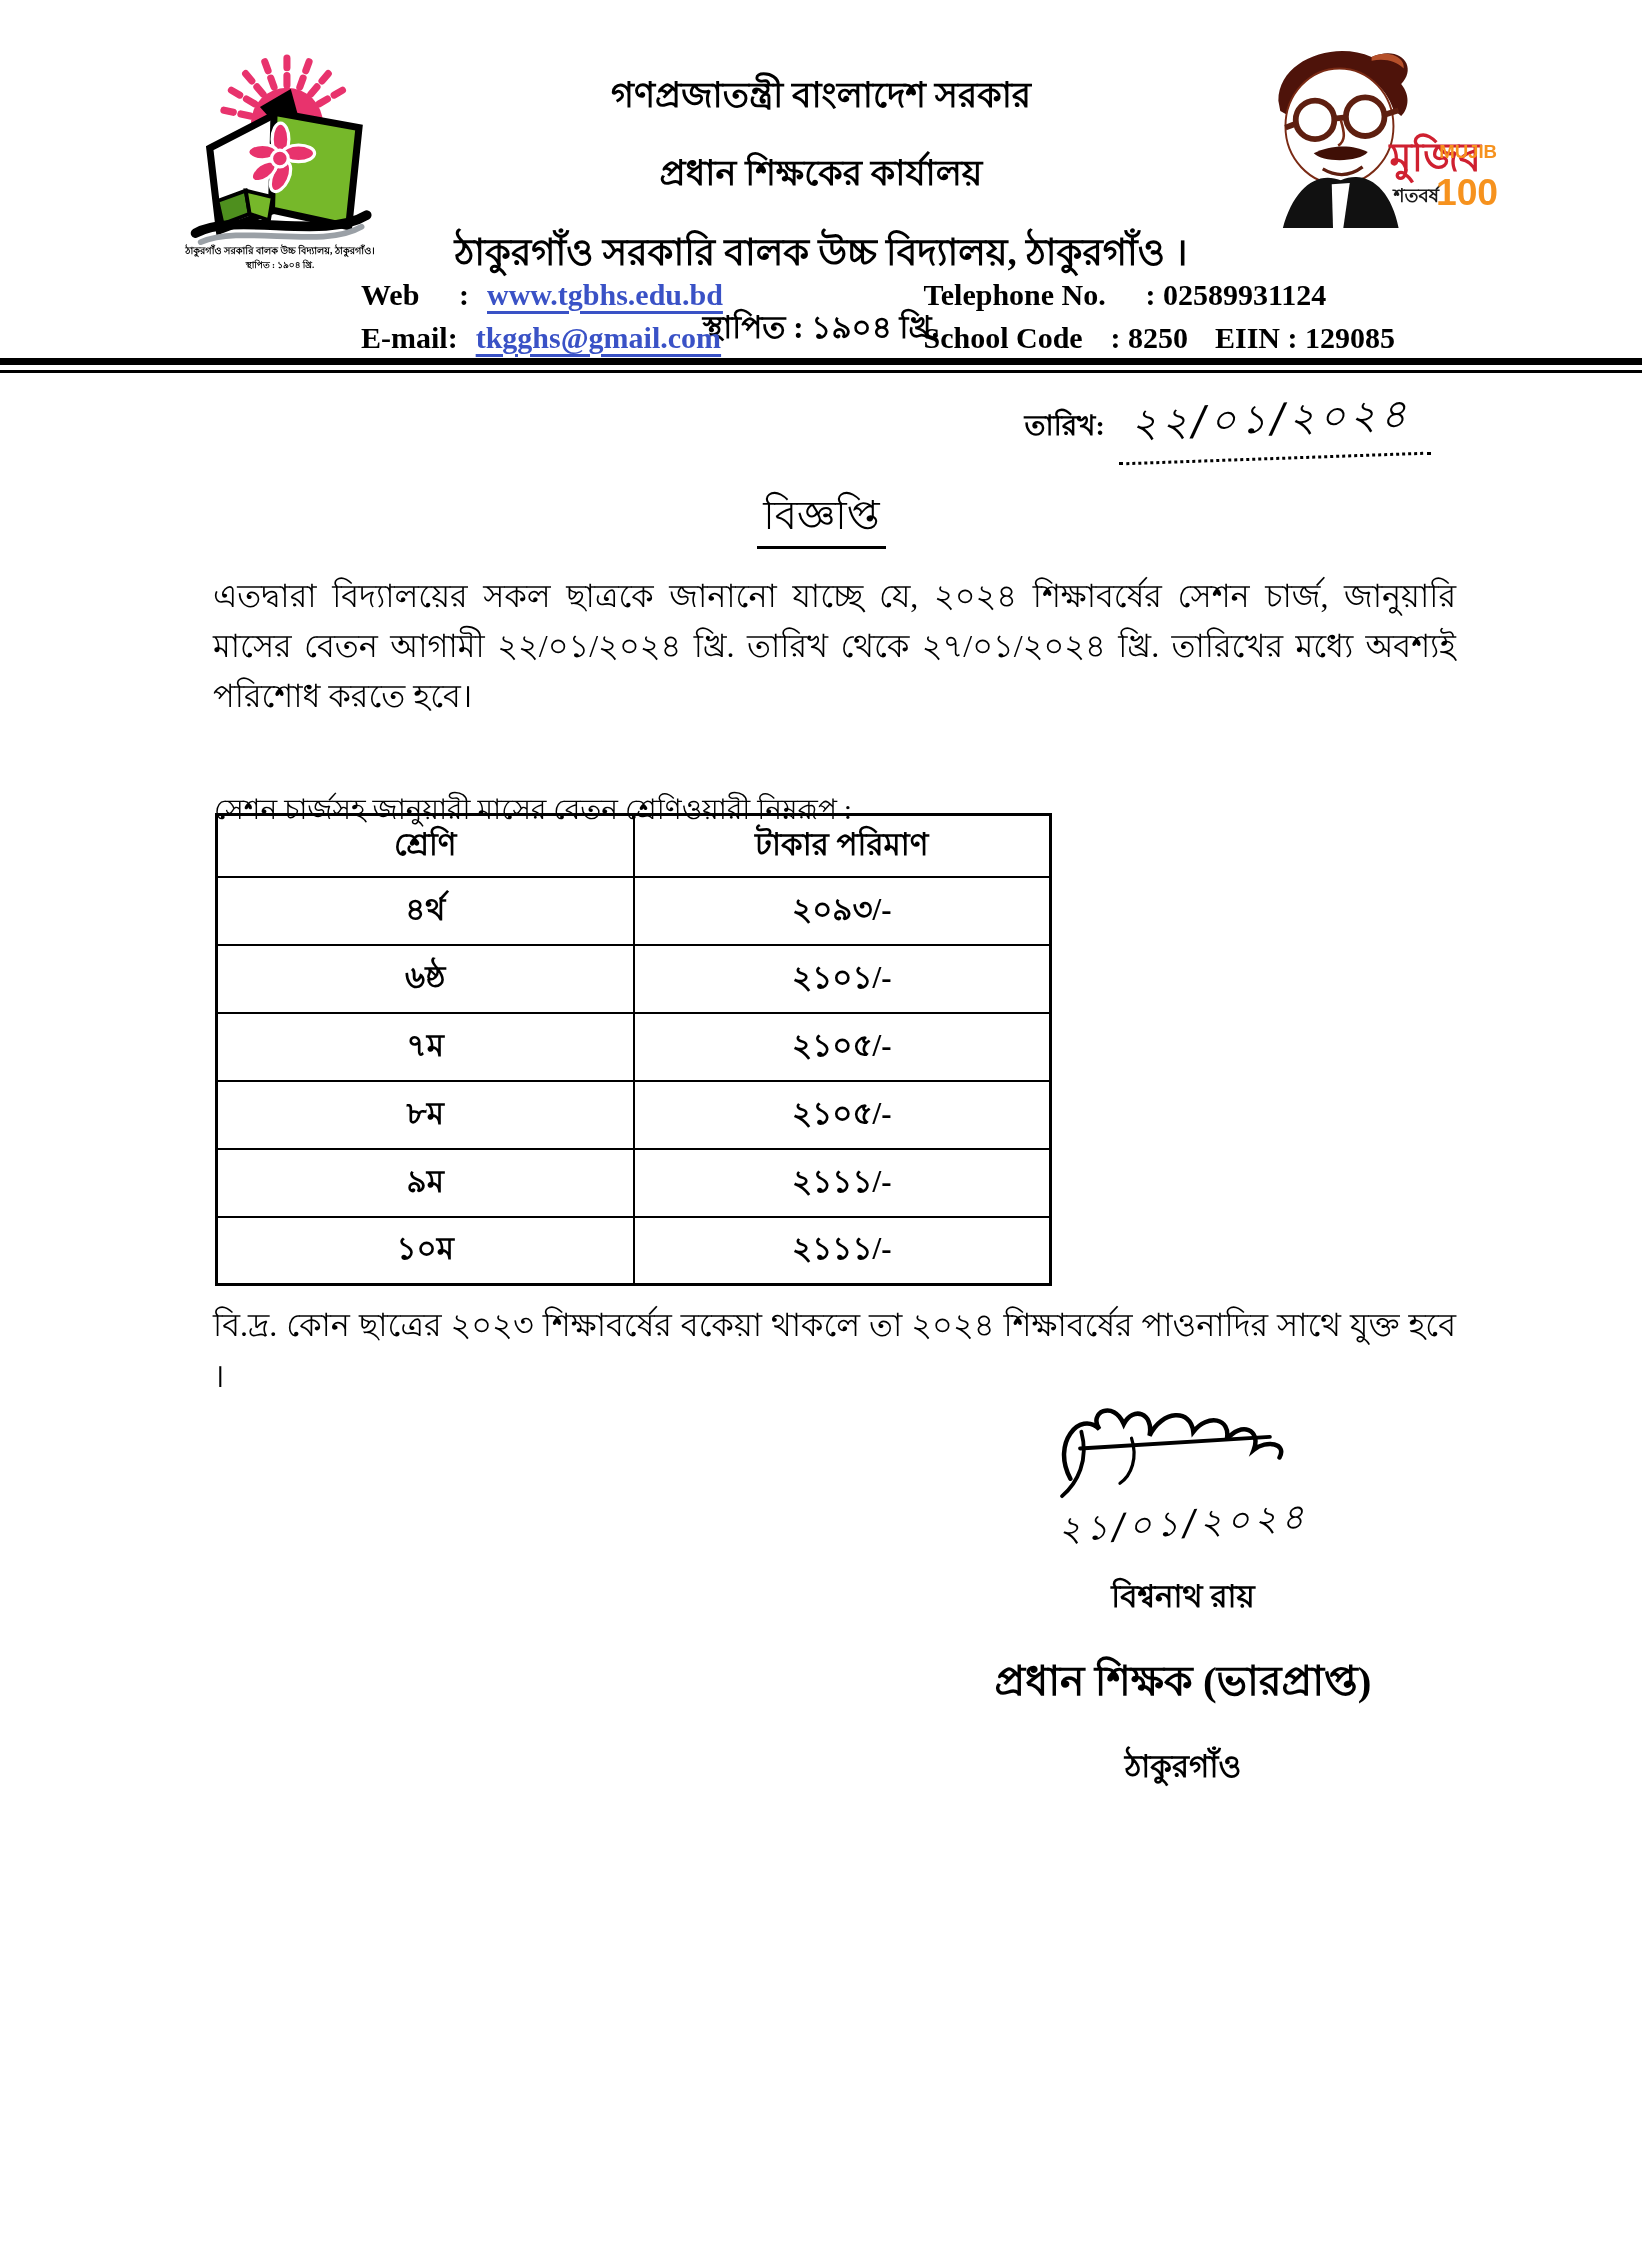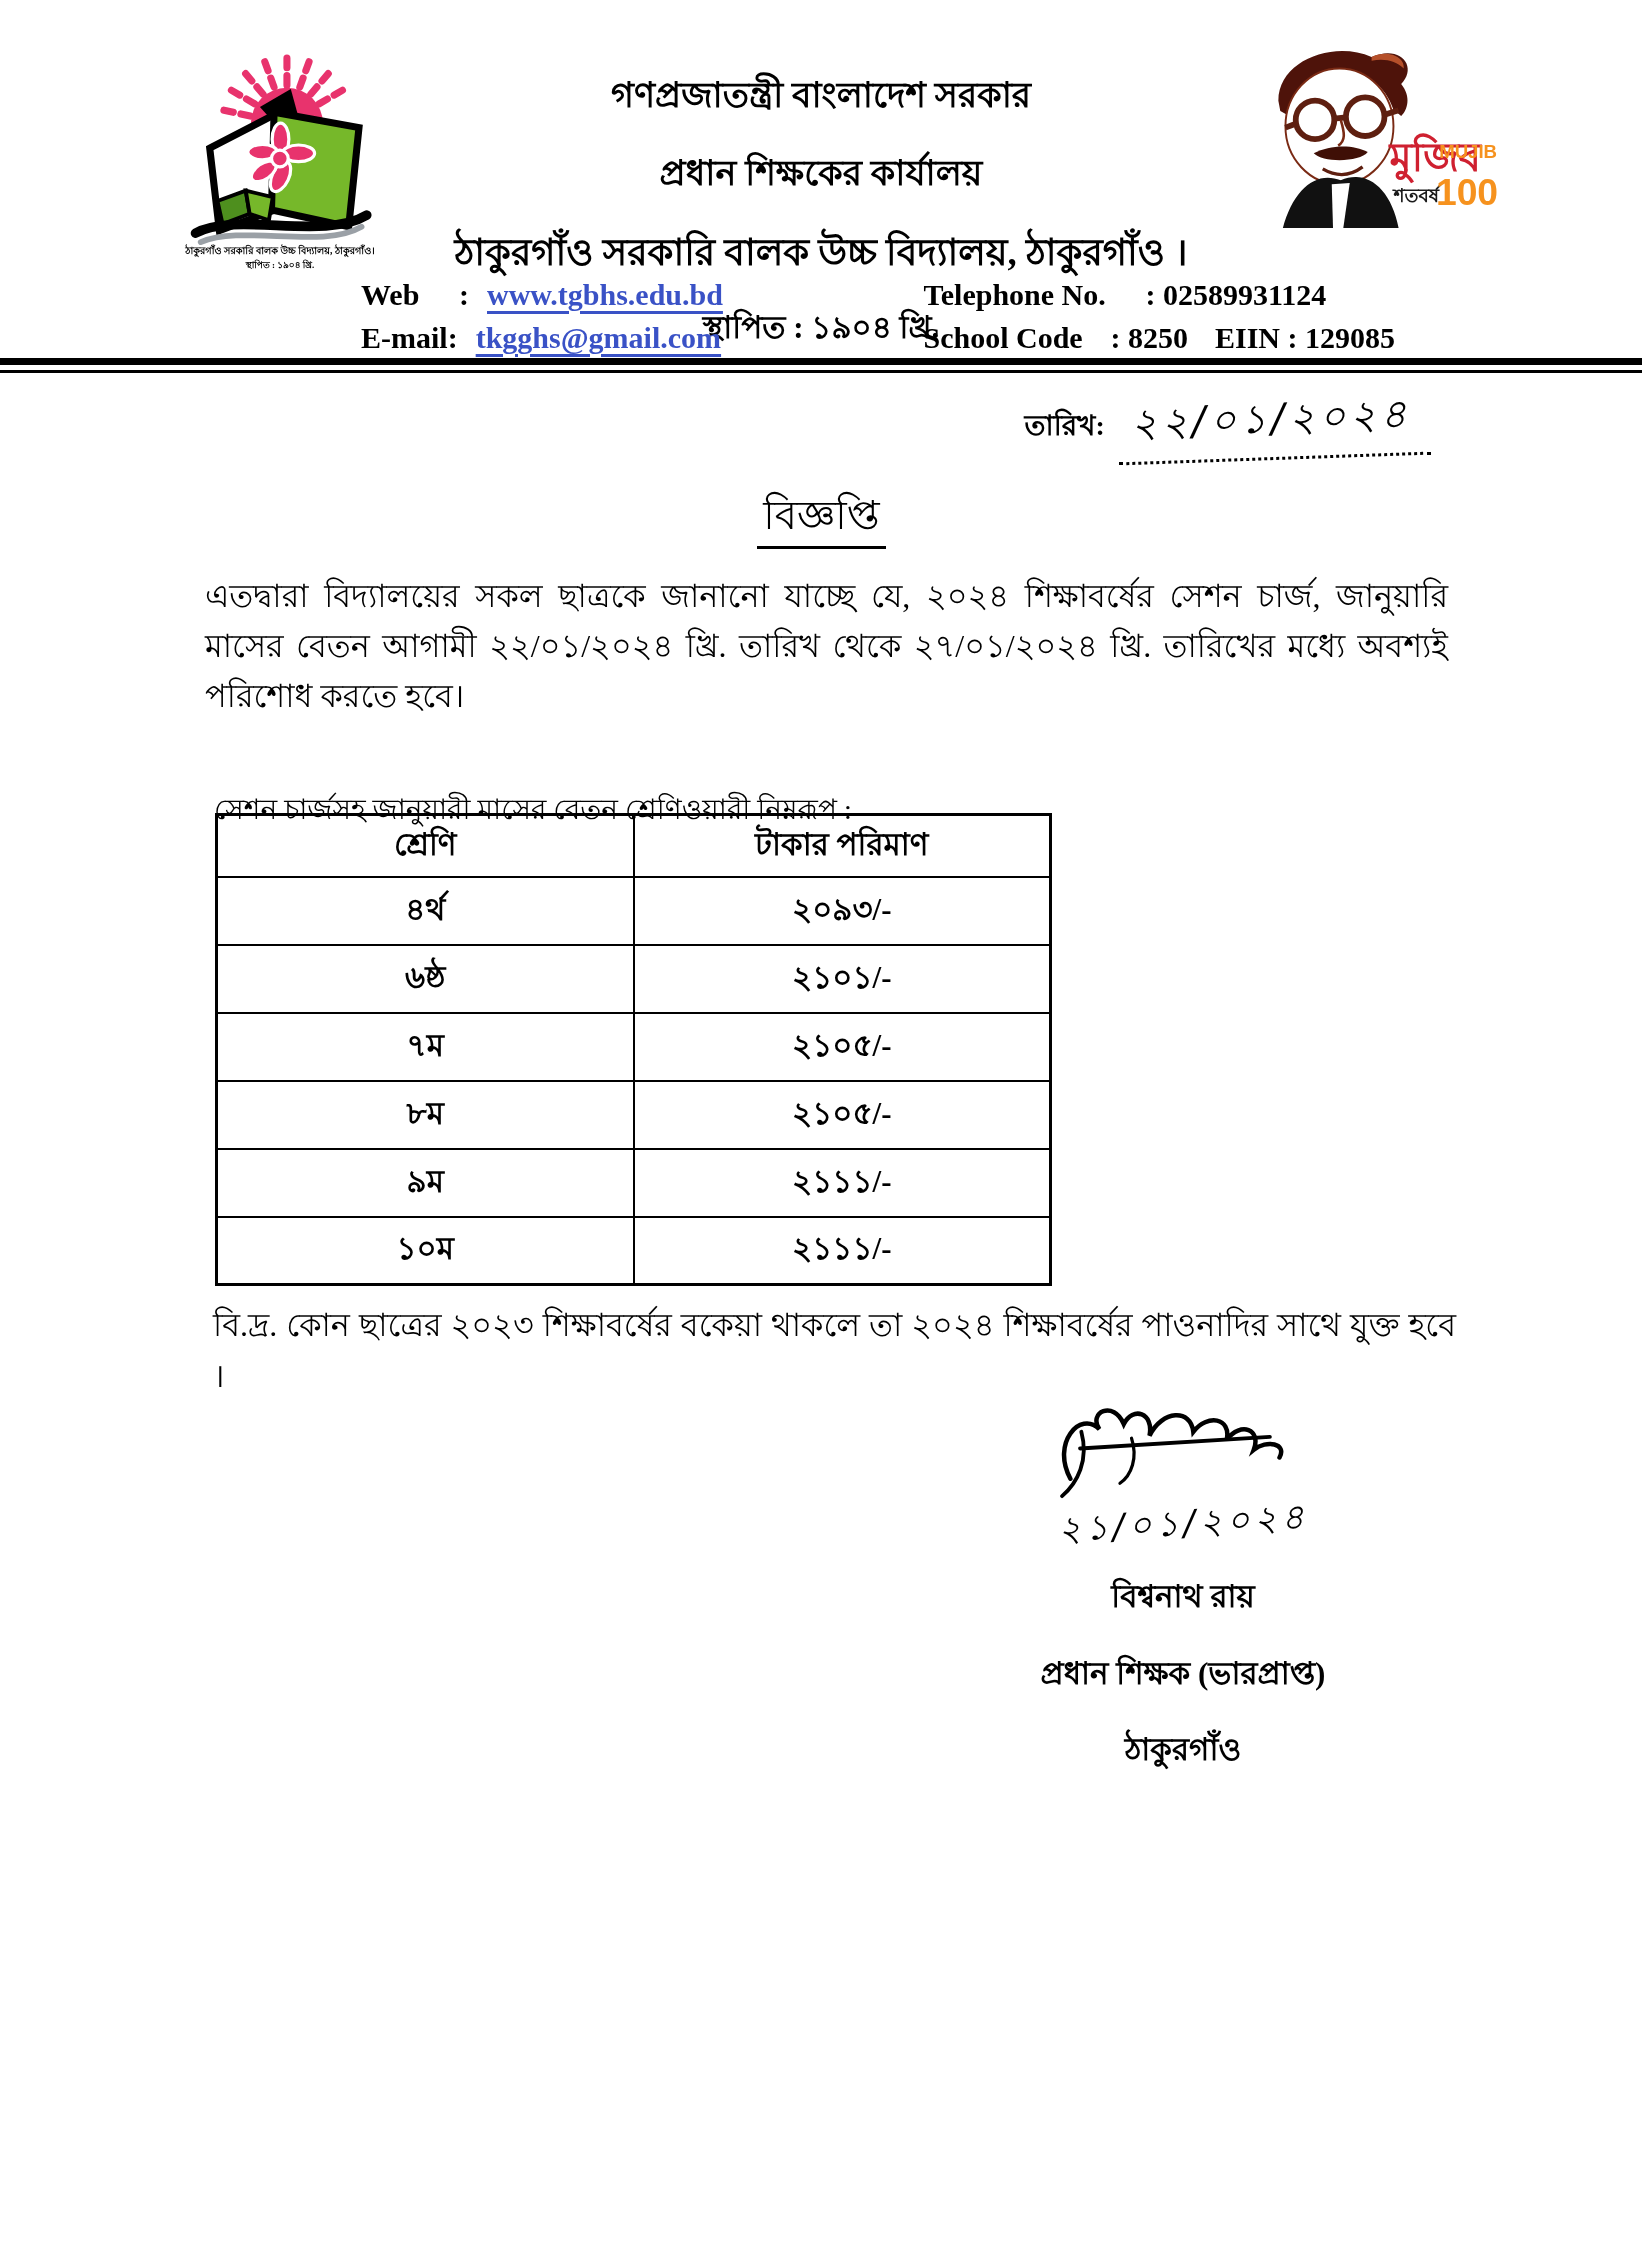--- a/index.html
+++ b/index.html
@@ -70,21 +70,21 @@
   
   .notice-title { position: absolute; top: 484px; left: 0; width: 1643px; text-align: center; }
   .notice-title span {
     font-size: 40px; font-weight: normal;
     border-bottom: 3.2px solid #000;
     padding: 0 6.4px 7.7px;
   }
 
   
   .body-para {
-    position: absolute; top: 572px; left: 205px; width: 1243px;
+    position: absolute; top: 572px; left: 213px; width: 1243px;
     font-size: 32px; line-height: 1.56; text-align: justify;
   }
 
   .table-intro { position: absolute; top: 788px; left: 214px; font-size: 28px; }
 
   
   .fee-table {
     position: absolute; top: 813px; left: 215px;
     border-collapse: collapse;
     border: 3.9px solid #000;
@@ -105,21 +105,21 @@
   }
 
   
   .sig-block {
     position: absolute; top: 1398px; right: 151px; width: 618px;
     text-align: center;
   }
   .sig-scrawl { display: block; margin: 0 auto -11.6px; }
   .sig-date { font-size: 35px; transform: rotate(-3deg); display: inline-block; margin-bottom: 17px; }
   .sig-name  { font-size: 31px; font-weight: bold; margin-bottom: 24.5px; }
-  .sig-title { font-size: 31px; font-weight: bold; margin-bottom: 24.5px; }
+  .sig-title { font-size: 41px; font-weight: bold; margin-bottom: 24.5px; }
   .sig-org   { font-size: 31px; font-weight: bold; margin-bottom: 24.5px; white-space: nowrap; }
   .sig-place { font-size: 31px; font-weight: bold; }
 </style>
 </head>
 <body>
 
 <div class="page">
 
   <div class="school-logo-wrap">
     <svg width="193" height="200" viewBox="0 0 300 310">

